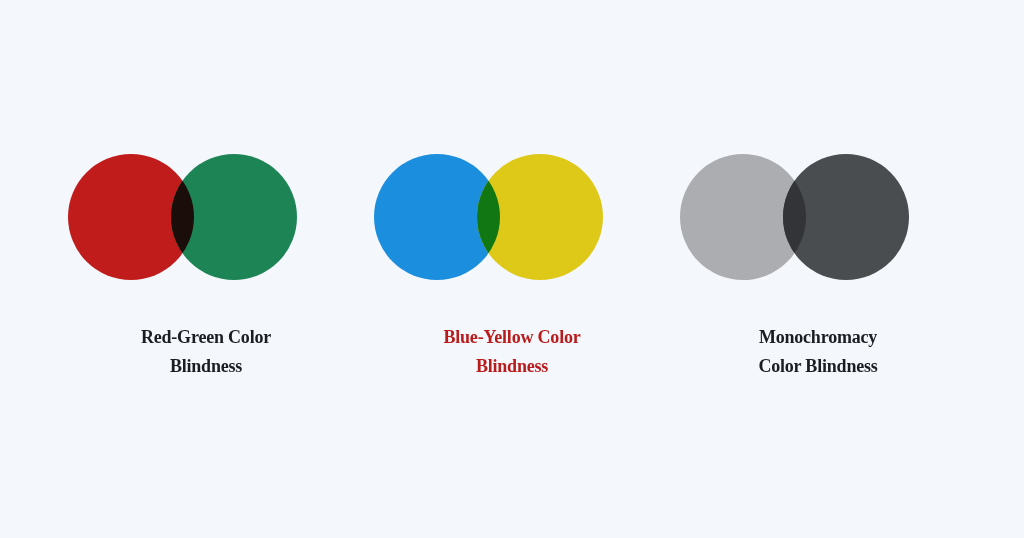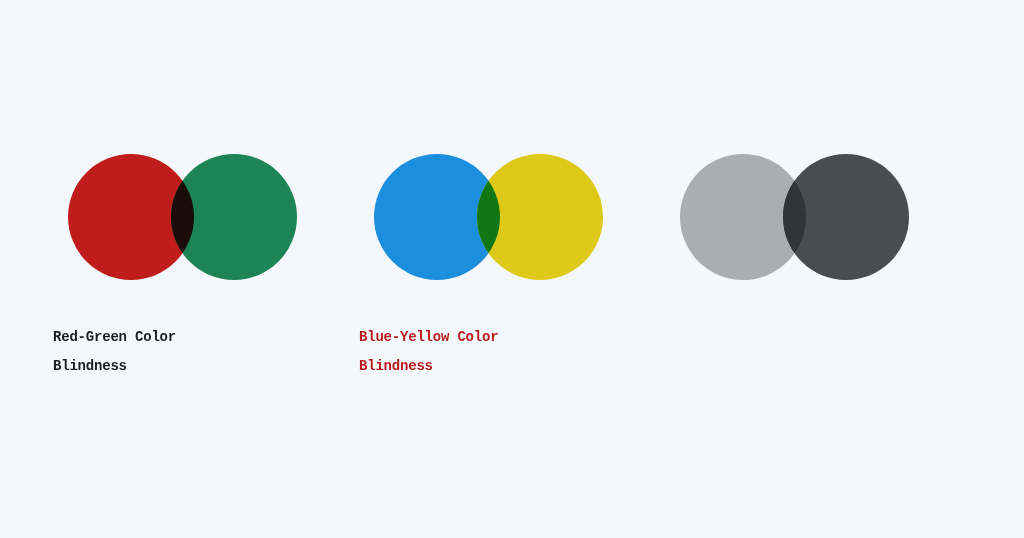--- a/index.html
+++ b/index.html
@@ -53,22 +53,23 @@
     left: 0;
     top: 0;
     display: block;
   }
 
   .venn-caption {
     position: absolute;
     top: 323px;
     left: 0;
     width: 306px;
-    font-family: Liberation Mono, monospace;
-    font-size: 14px;
+    text-align: center;
+    font-family: Liberation Serif, serif;
+    font-size: 18px;
     font-weight: bold;
     line-height: 29px;
     letter-spacing: -0.2px;
     color: #1a1d21;
     white-space: pre-line;
   }
 </style>
 </head>
 <body style="background: rgb(244, 247, 251);">
 
@@ -122,16 +123,18 @@
               <circle cx="78" cy="217" r="63"></circle>
             </clipPath>
           </defs>
           <circle id="c-mc-left" cx="78" cy="217" r="63" fill="#acadb0"></circle>
           <circle id="c-mc-right" cx="181" cy="217" r="63" fill="#4a4d50"></circle>
           <g clip-path="url(#clip-mc-left)">
             <circle id="c-mc-over" cx="181" cy="217" r="63" fill="#323437"></circle>
           </g>
         </svg>
       </div>
+      <div class="venn-caption" style="color: rgb(26, 29, 33);">Monochromacy
+Color Blindness</div>
     </div>
 
   </div>
 </div>
 
 </body></html>

